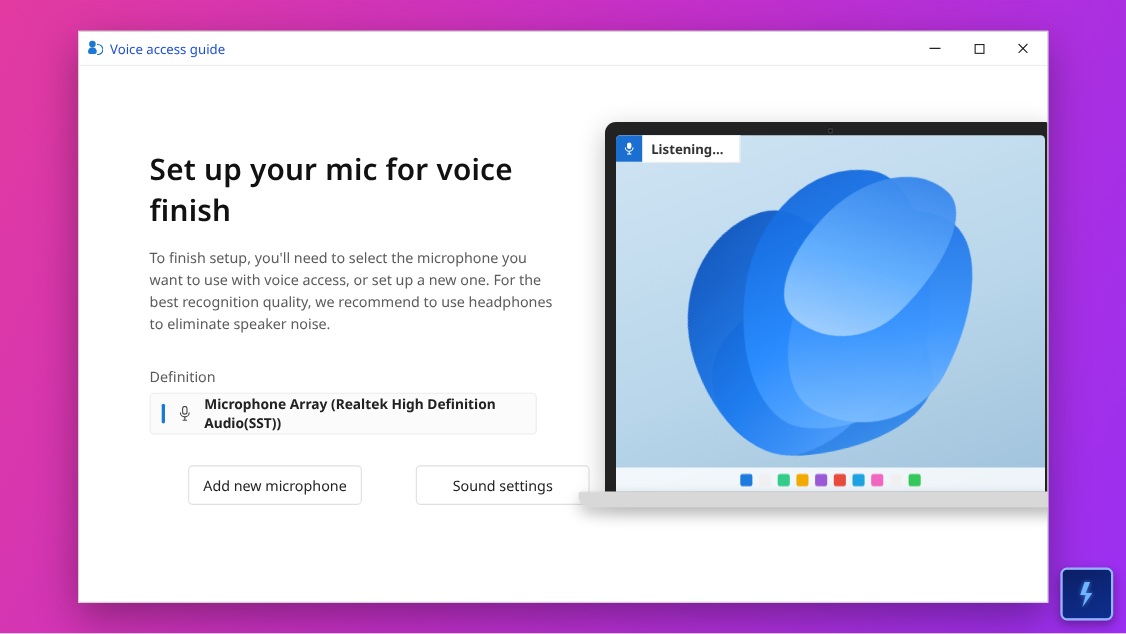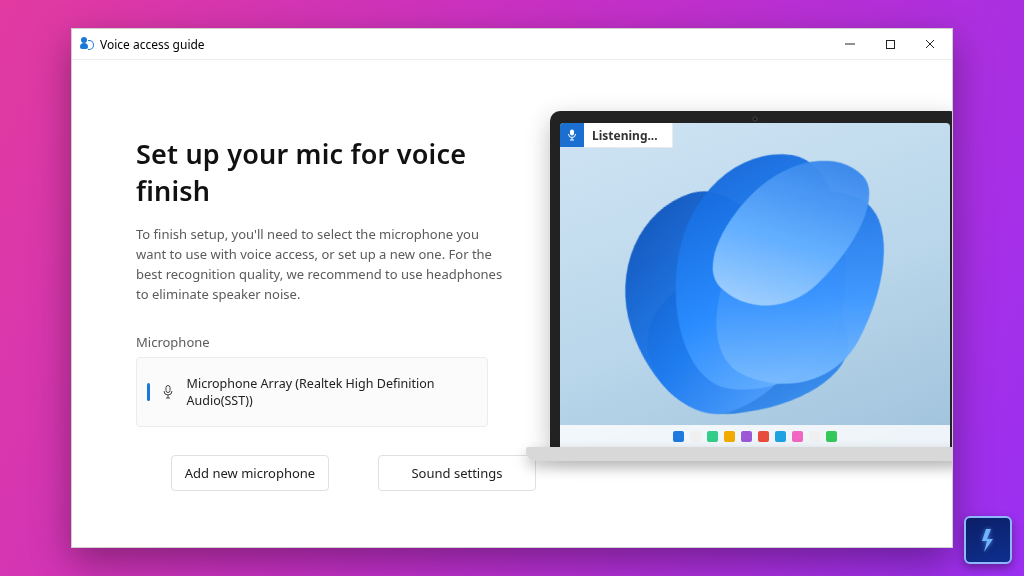--- a/index.html
+++ b/index.html
@@ -4,41 +4,41 @@
 <style>
   html,body{margin:0;padding:0;width:1024px;height:576px;overflow:hidden;
     font-family:"Segoe UI",system-ui,sans-serif;}
   .bg{width:1024px;height:576px;
     background:linear-gradient(115deg,#e23aa0 0%,#c630c6 45%,#9a2ff2 100%);
     display:flex;align-items:center;justify-content:center;position:relative;}
   .win{width:880px;height:518px;background:#fff;border:1px solid #d0d0d0;
     box-shadow:0 14px 36px rgba(0,0,0,.35);position:relative;overflow:hidden;}
   
   .titlebar{height:30px;display:flex;align-items:center;justify-content:space-between;
-    border-bottom:1px solid #ececec;padding:0 2px 0 8px;font-size:12px;color:#000000;}
+    border-bottom:1px solid #ececec;padding:0 2px 0 8px;font-size:12px;color:#1d4ed8;}
   .tb-left{display:flex;align-items:center;gap:6px;}
   .tb-icon{width:14px;height:14px;position:relative;}
   .tb-icon .head{position:absolute;left:1px;top:0;width:6px;height:6px;border-radius:50%;
     background:#1a78d6;}
   .tb-icon .body{position:absolute;left:0;top:6px;width:8px;height:6px;border-radius:4px 4px 2px 2px;
     background:#1a78d6;}
   .tb-icon .wave{position:absolute;right:0;top:3px;width:5px;height:8px;border:1.5px solid #1a78d6;
     border-left:none;border-radius:0 10px 10px 0;}
   .tb-ctrls{display:flex;}
   .tb-btn{width:40px;height:30px;display:flex;align-items:center;justify-content:center;
     color:#222;}
   .tb-btn svg{display:block;}
   
   .body{position:absolute;left:0;right:0;top:30px;bottom:0;}
   .left{position:absolute;left:64px;top:76px;width:400px;}
   h1{margin:0 0 14px;font-size:27px;font-weight:600;color:#111;letter-spacing:.2px;}
   .desc{margin:15px 0 28px;font-size:13px;line-height:1.55;color:#5b5b5b;max-width:370px;}
   .label{font-size:13px;color:#5b5b5b;margin-bottom:6px;}
   .micsel{width:330px;height:36px;background:#fbfbfb;border:1px solid #ececec;border-radius:4px;
-    display:flex;align-items:center;gap:12px;padding:16px 10px;font-size:12.5px;color:#222;}
+    display:flex;align-items:center;gap:12px;padding:0 10px;font-size:12.5px;color:#222;font-weight:bold;}
   .accent{width:3px;height:18px;background:#1a78d6;border-radius:2px;}
   .mic-ic{width:14px;height:14px;display:flex;align-items:center;justify-content:center;}
   .row2{display:flex;gap:14px;margin-top:28px;}
   .btn{height:34px;border:1px solid #e0e0e0;border-radius:4px;background:#fff;font-size:13px;
     color:#222;display:flex;align-items:center;justify-content:center;cursor:pointer;margin-left:35px;}
   .btn.a{width:158px;} .btn.b{width:158px;}
   
   .device{position:absolute;right:-8px;top:52px;width:410px;height:336px;
     border-radius:10px 10px 0 0;}
   .bezel{position:absolute;inset:0;border-radius:10px 10px 0 0;background:#222;
@@ -104,21 +104,21 @@
         </div>
       </div>
     </div>
 
     <div class="body">
 
       <div class="left">
         <h1>Set up your mic for voice finish</h1>
         <p class="desc">To finish setup, you'll need to select the microphone you want to use with voice access, or set up a new one. For the best recognition quality, we recommend to use headphones to eliminate speaker noise.</p>
 
-        <div class="label">Microphone</div>
+        <div class="label">Definition</div>
         <div class="micsel">
           <span class="accent"></span>
           <span class="mic-ic">
             <svg width="12" height="14" viewBox="0 0 12 14">
               <rect x="4" y="0.5" width="4" height="7" rx="2" fill="none" stroke="#444" stroke-width="1"></rect>
               <path d="M2 6a4 4 0 0 0 8 0" fill="none" stroke="#444" stroke-width="1"></path>
               <path d="M6 10v3M4 13h4" stroke="#444" stroke-width="1"></path>
             </svg>
           </span>
           <span>Microphone Array (Realtek High Definition Audio(SST))</span>

